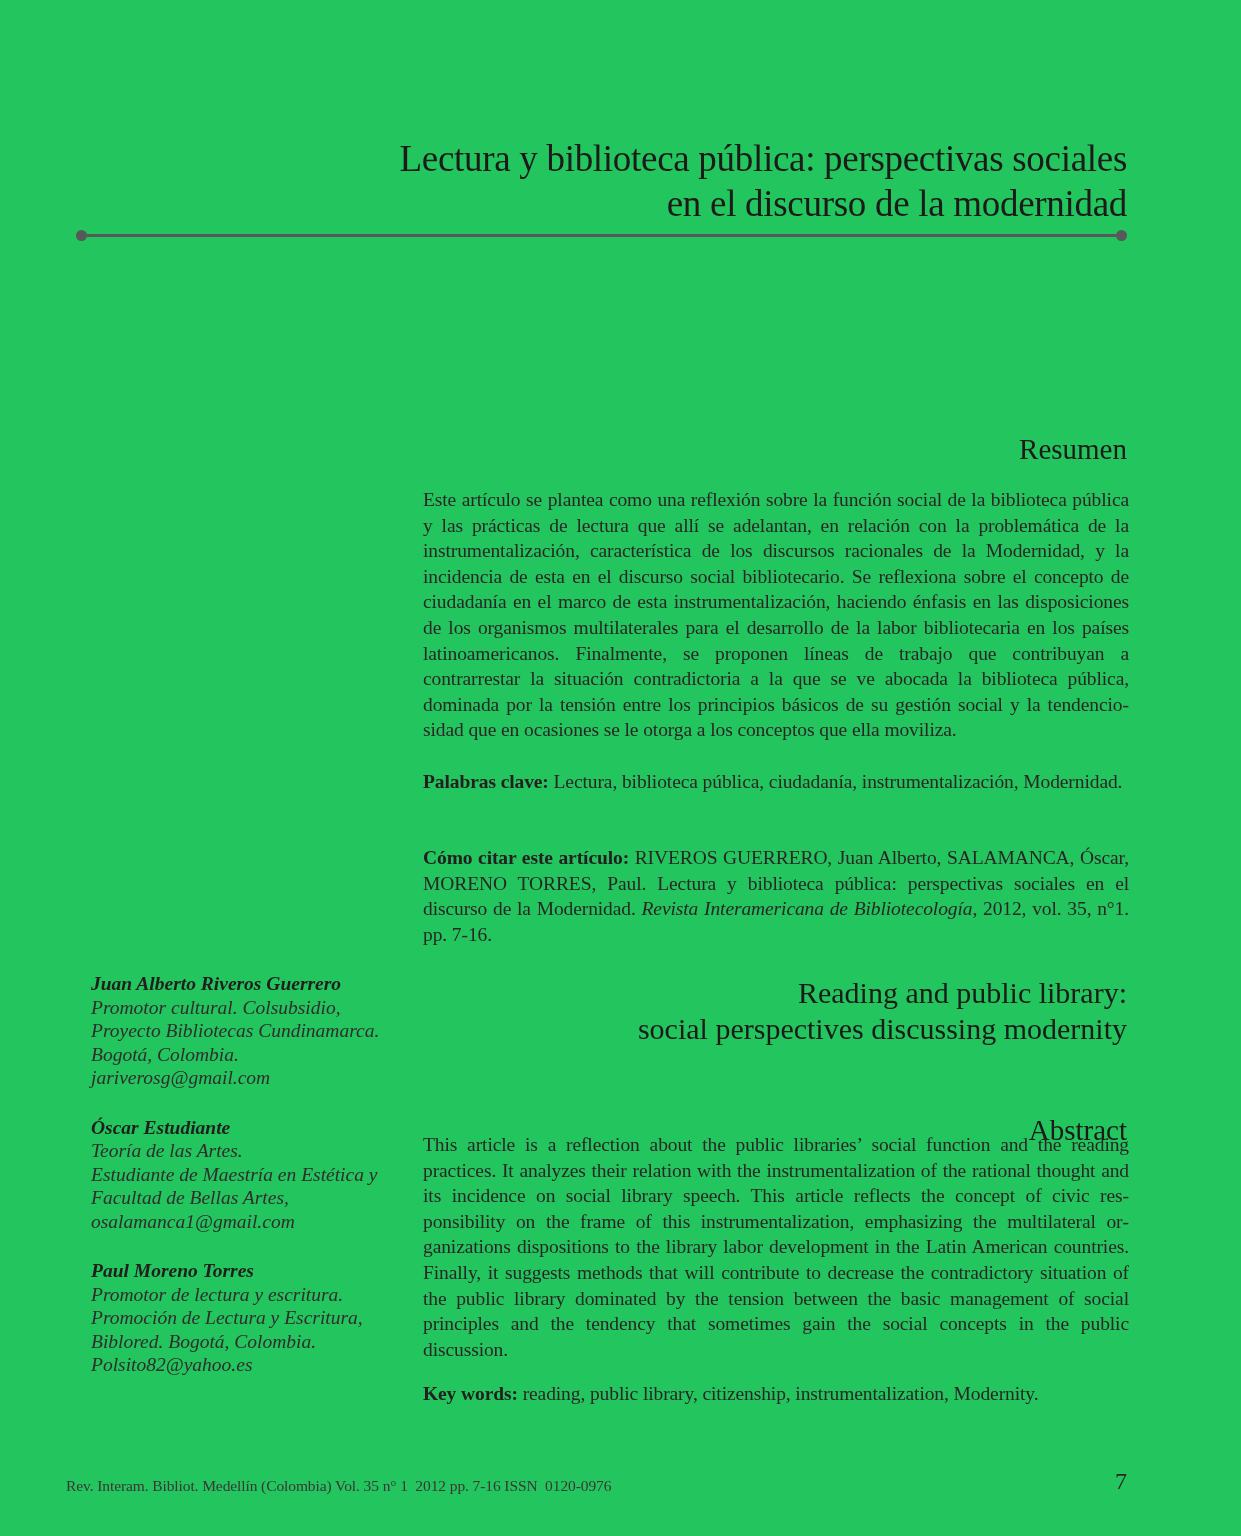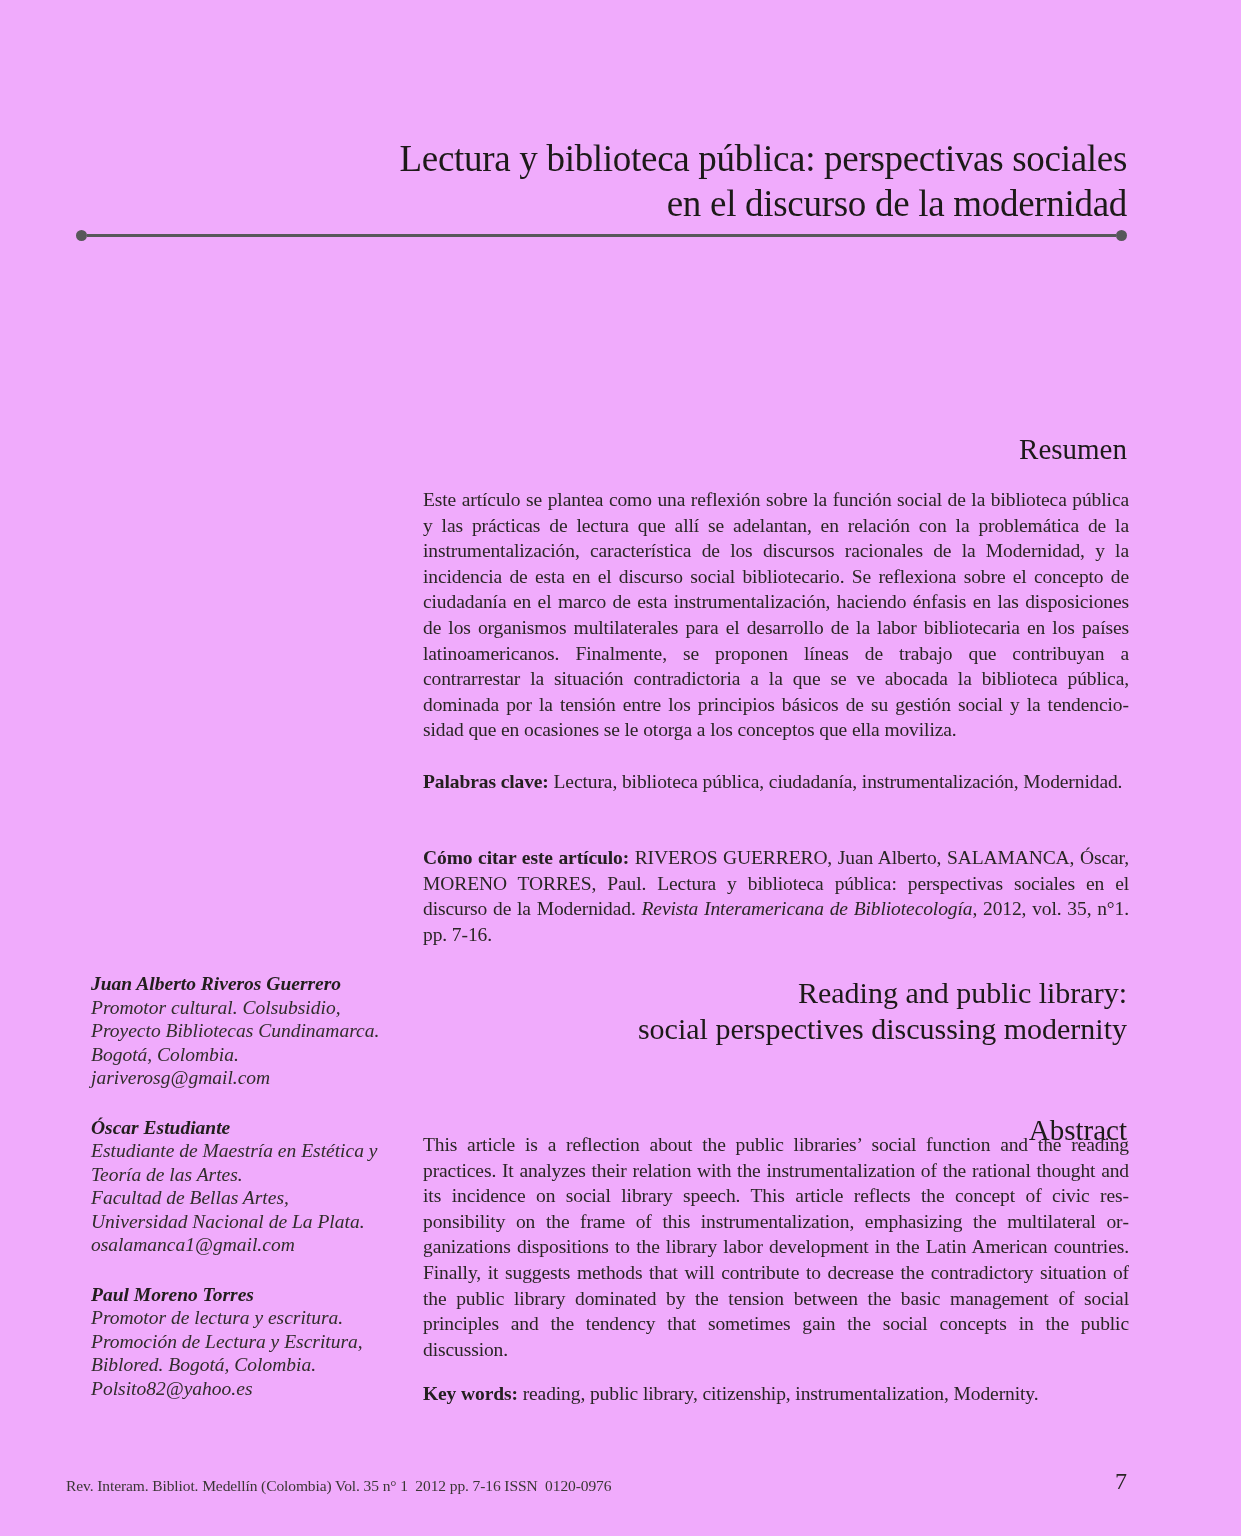--- a/index.html
+++ b/index.html
@@ -4,21 +4,21 @@
 <style>
   html, body {
     margin: 0;
     padding: 0;
     background: #ffffff;
   }
   .page {
     position: relative;
     width: 1241px;
     height: 1536px;
-    background: #f0abfc;
+    background: #22c55e;
     font-family: "Liberation Serif", serif;
     color: #262322;
     overflow: hidden;
   }
 
   
   .title-block {
     position: absolute;
     top: 136px;
     left: 76px;
@@ -165,24 +165,23 @@
   <aside class="authors-col">
     <div class="author">
       <div class="author-name">Juan Alberto Riveros Guerrero</div>
       <div class="author-line">Promotor cultural. Colsubsidio,</div>
       <div class="author-line">Proyecto Bibliotecas Cundinamarca.</div>
       <div class="author-line">Bogotá, Colombia.</div>
       <div class="author-line author-email">jariverosg@gmail.com</div>
     </div>
     <div class="author">
       <div class="author-name">Óscar Estudiante</div>
+      <div class="author-line">Teoría de las Artes.</div>
       <div class="author-line">Estudiante de Maestría en Estética y</div>
-      <div class="author-line">Teoría de las Artes.</div>
       <div class="author-line">Facultad de Bellas Artes,</div>
-      <div class="author-line">Universidad Nacional de La Plata.</div>
       <div class="author-line author-email">osalamanca1@gmail.com</div>
     </div>
     <div class="author">
       <div class="author-name">Paul Moreno Torres</div>
       <div class="author-line">Promotor de lectura y escritura.</div>
       <div class="author-line">Promoción de Lectura y Escritura,</div>
       <div class="author-line">Biblored. Bogotá, Colombia.</div>
       <div class="author-line author-email">Polsito82@yahoo.es</div>
     </div>
   </aside>

